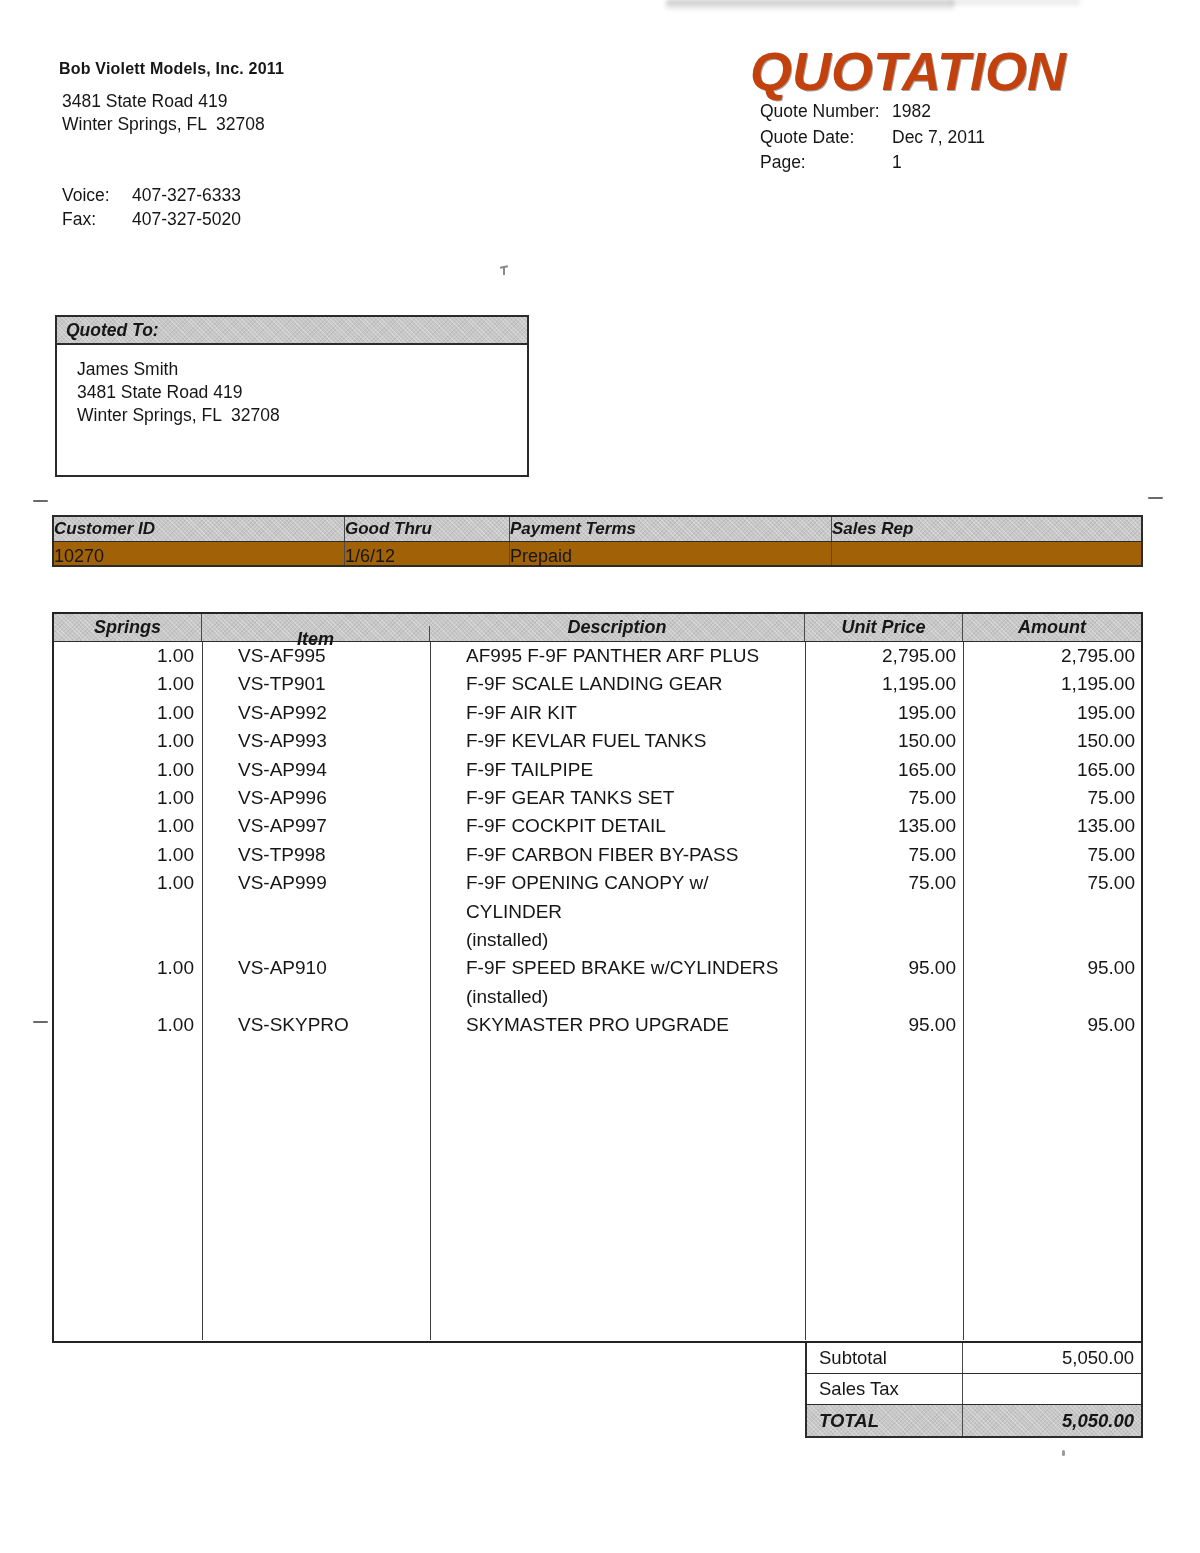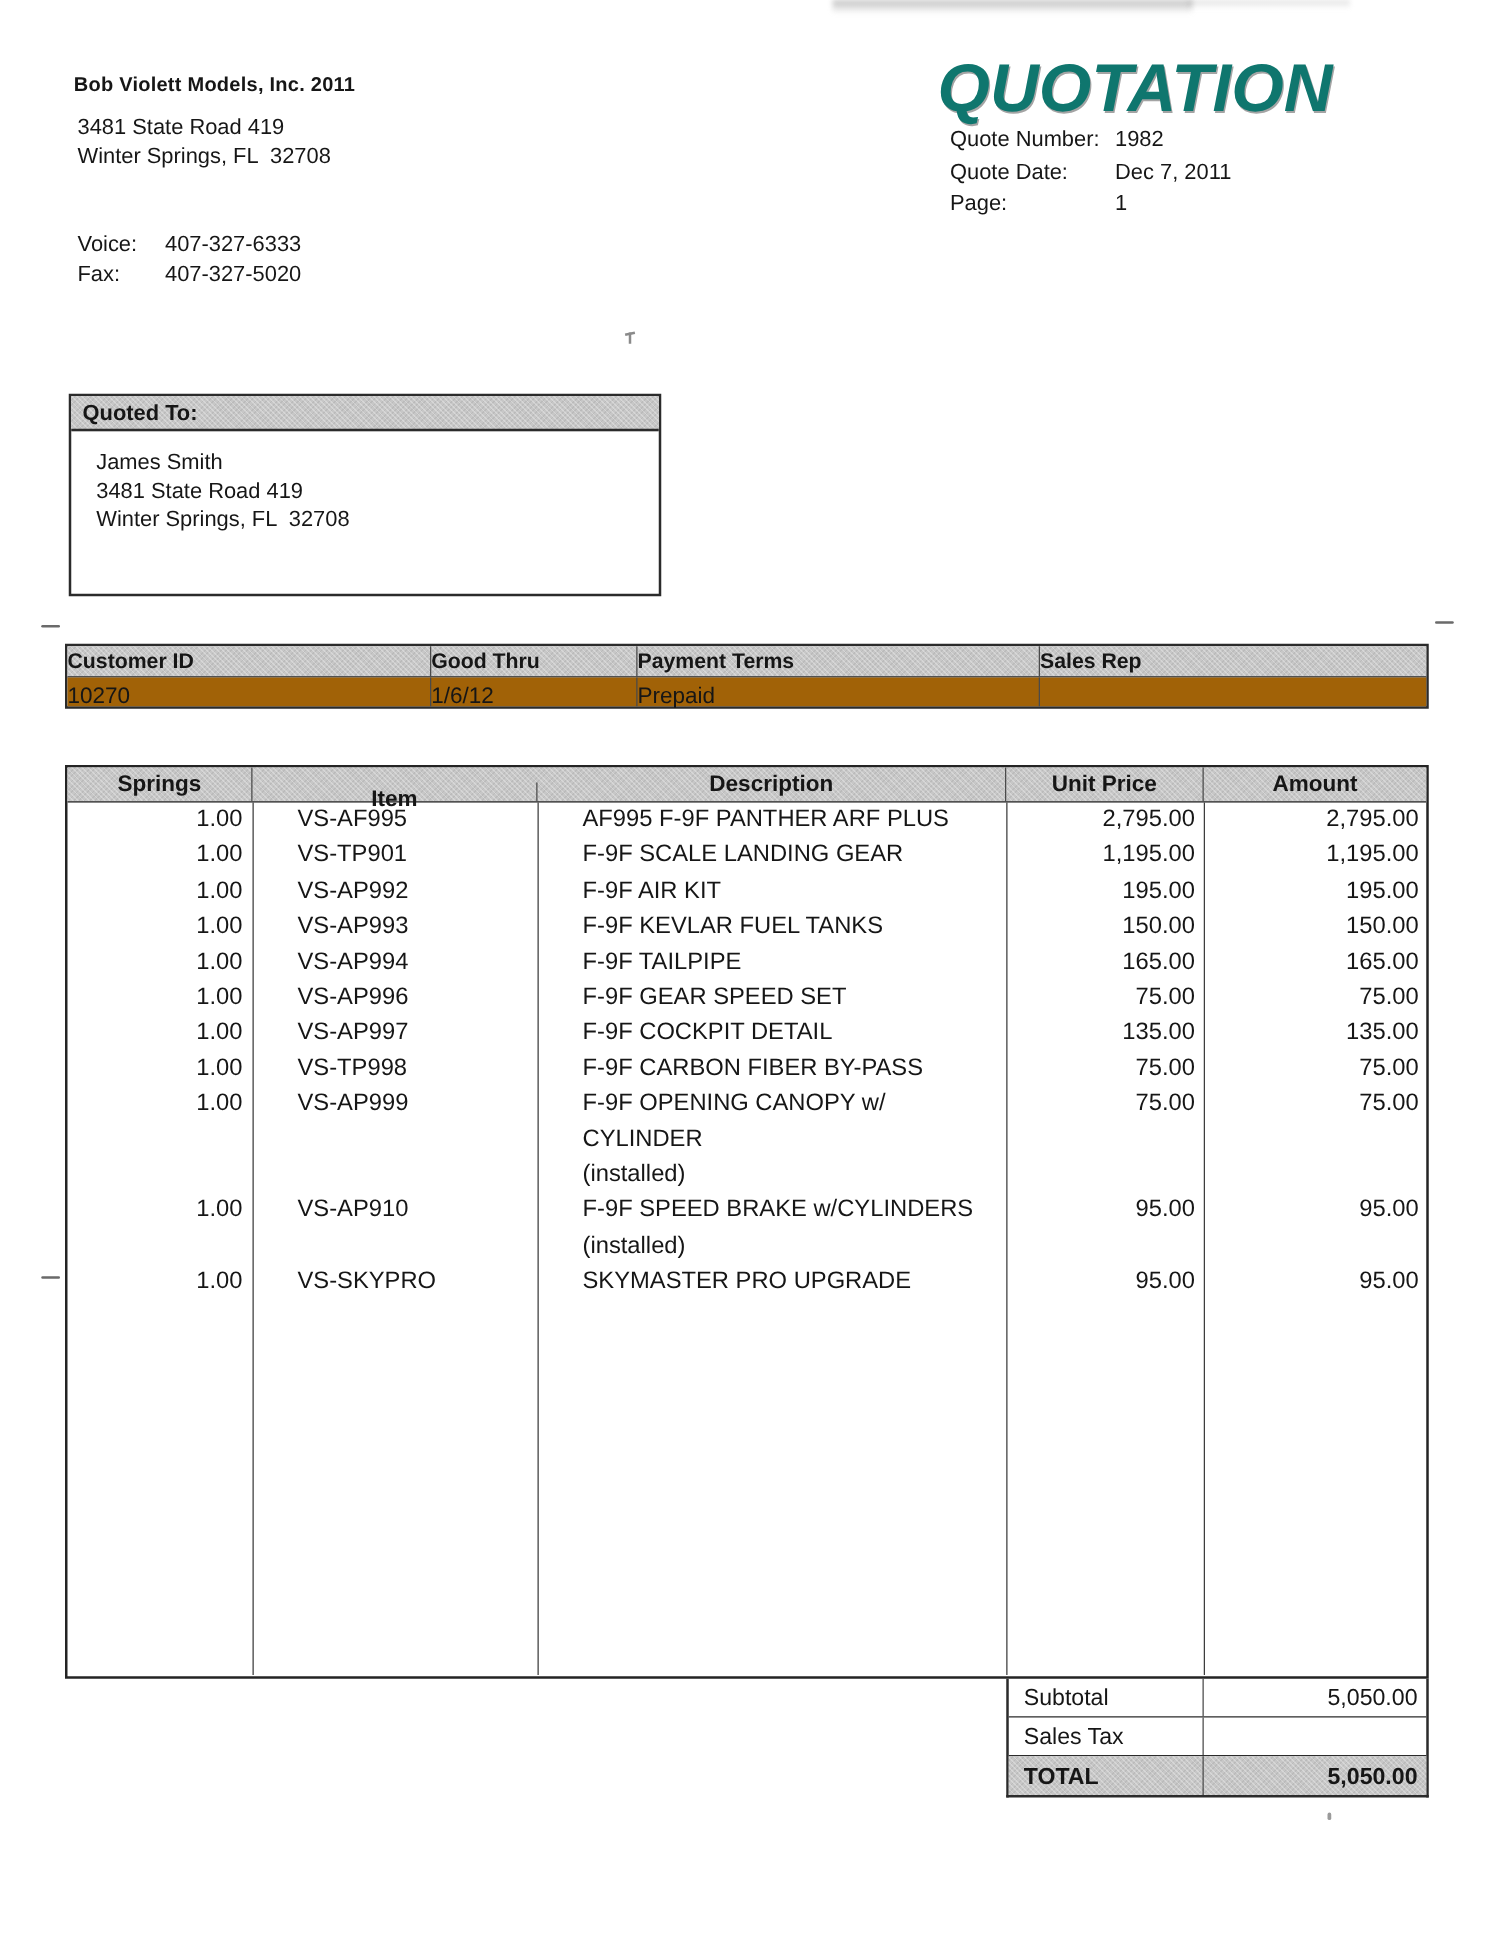--- a/index.html
+++ b/index.html
@@ -9,31 +9,32 @@
     overflow:hidden;
   }
   .abs { position:absolute; }
 
   
   .dither {
     background-color:#c7c7c7;
     background-image:
       repeating-linear-gradient(45deg, rgba(255,255,255,.28) 0 1px, transparent 1px 3px),
       repeating-linear-gradient(-45deg, rgba(80,80,80,.10) 0 1px, transparent 1px 3px);
+    font-style: italic;
   }
 
   
   .company-name { left:59px; top:60px; font-size:16px; font-weight:bold; letter-spacing:.2px; }
   .company-addr1 { left:62px; top:91px; font-size:17.5px; white-space:pre; }
   .company-addr2 { left:62px; top:114px; font-size:17.5px; white-space:pre; }
   .phone-row { left:62px; font-size:17.5px; display:flex; }
   .phone-row .lbl { width:70px; display:inline-block; }
   .doc-title {
     left:750px; top:40px; font-size:54px; font-weight:bold; font-style:italic;
-    color:#0f766e; letter-spacing:0px; text-shadow:1px 1px 0 rgba(90,90,90,.55);
+    color:#c2410c; letter-spacing:0px; text-shadow:1px 1px 0 rgba(90,90,90,.55);
   }
   .meta-row { left:760px; font-size:17.5px; display:flex; }
   .meta-row .lbl { width:132px; display:inline-block; }
 
   
   .qt-box { left:55px; top:315px; width:474px; height:162px; border:2px solid #2b2b2b; box-sizing:border-box; }
   .qt-header { height:26px; line-height:26px; border-bottom:2px solid #2b2b2b; font-weight:bold; font-size:17.5px; padding-left:9px; }
   .qt-body { padding:13px 0 0 20px; font-size:17.5px; line-height:23px; }
   .qt-body div { white-space:pre; }
 
@@ -213,21 +214,21 @@
             <div></div>
           </div>
           <div class="c-price">165.00</div>
           <div class="c-amount">165.00</div>
         </div>
 
         <div class="irow">
           <div class="c-qty">1.00</div>
           <div class="c-item">VS-AP996</div>
           <div class="c-desc">
-            <div>F-9F GEAR SPEED SET</div>
+            <div>F-9F GEAR TANKS SET</div>
             <div></div>
           </div>
           <div class="c-price">75.00</div>
           <div class="c-amount">75.00</div>
         </div>
 
         <div class="irow">
           <div class="c-qty">1.00</div>
           <div class="c-item">VS-AP997</div>
           <div class="c-desc">

